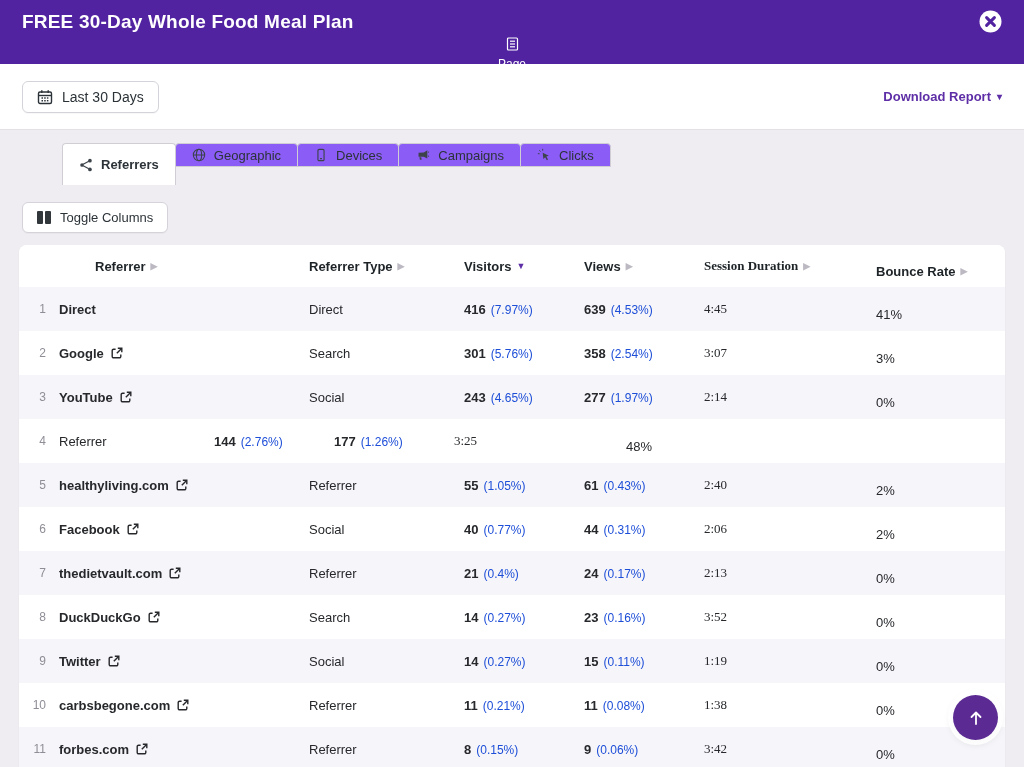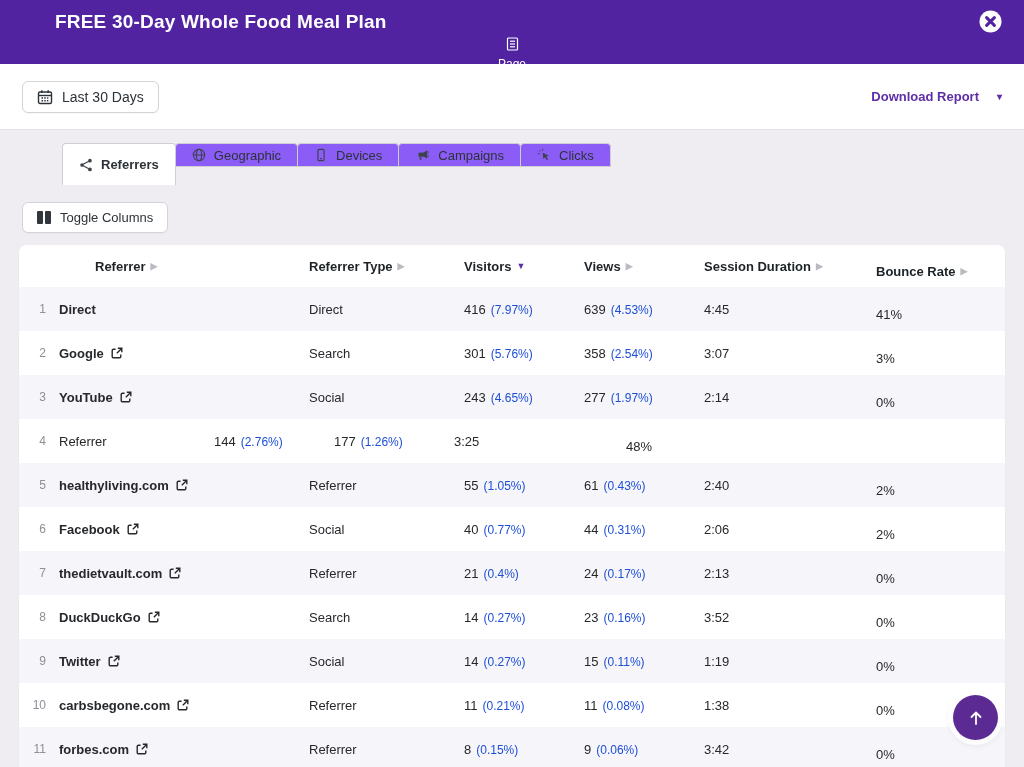--- a/index.html
+++ b/index.html
@@ -6,40 +6,40 @@
   html, body {
     width: 1024px; height: 767px; overflow: hidden;
     font-family: "Liberation Sans", sans-serif;
     background: #efedf2;
   }
   
   .modal-header {
     height: 64px; background: #5123a0; color: #fff;
     padding: 11px 22px 0 22px; position: relative;
   }
-  .modal-title { font-size: 19px; font-weight: 700; letter-spacing: .2px; margin-left: 33px; }
+  .modal-title { font-size: 19px; font-weight: 700; letter-spacing: .2px; }
   .modal-subtitle { display: flex; align-items: center; gap: 6px; margin-top: 4px; font-size: 12px; flex-direction: column; }
   .close-btn {
     position: absolute; top: 10px; right: 22px; width: 23px; height: 23px;
     border: none; background: transparent; cursor: pointer; padding: 0;
   }
   
   .toolbar {
     height: 66px; background: #fff; border-bottom: 1px solid #e3e1e6;
     display: flex; align-items: center; justify-content: space-between;
     padding: 8px 22px;
   }
   .date-btn {
     display: flex; align-items: center; gap: 9px;
     background: #fff; border: 1px solid #d5d3d9; border-radius: 6px;
     padding: 7px 14px; font-size: 14px; color: #2c3338; cursor: pointer;
     font-family: inherit; box-shadow: 0 1px 1px rgba(0,0,0,.03);
   }
   .download-link {
-    display: flex; align-items: center; gap: 18px;
+    display: flex; align-items: center; gap: 6px;
     color: #5d2ea6; font-size: 13px; font-weight: 600; cursor: pointer;
     background: none; border: none; font-family: inherit;
   }
   .chevron-down { font-size: 10px; line-height: 1; }
   
   .tabs {
     display: flex; align-items: flex-start;
     padding: 13px 0 0 22px; height: 55px; margin-left: 40px;
   }
   .tab {
@@ -79,25 +79,25 @@
     font-size: 13px; color: #1d2327; padding: 0;
   }
   .sort-arrow { font-size: 9px; color: #bcb9c2; line-height: 1; }
   .sort-arrow.sorted { color: #5d2ea6; }
   .td, .th-wrap { flex-shrink: 0; }
   .col-num      { width: 40px;  text-align: right; padding-right: 13px; color: #8f8d96; font-size: 12px; }
   .col-referrer { width: 250px; font-weight: 700; display: flex; align-items: center; gap: 7px; }
   .col-type     { width: 155px; }
   .col-visitors { width: 120px; }
   .col-views    { width: 120px; }
-  .col-session  { width: 172px; }
+  .col-session  { width: 172px; font-family: Liberation Serif, serif; }
   .col-bounce   { width: 129px; margin-top: 10px; }
   .th-wrap { display: flex; align-items: center; }
   .th-wrap.col-referrer { padding-left: 36px; font-weight: 400; }
-  .metric-num { font-weight: 400; }
+  .metric-num { font-weight: 700; }
   .metric-pct { color: #1d4ed8; font-size: 12px; margin-left: 5px; }
   .tr.odd  { background: #f6f5f9; }
   .tr.even { background: #ffffff; }
   .ref-name { cursor: pointer; }
   .ext-icon { color: #26282b; flex-shrink: 0; cursor: pointer; }
   
   .fab {
     position: fixed; right: 26px; bottom: 27px;
     width: 45px; height: 45px; border-radius: 50%;
     background: #5b2b93; border: none; cursor: pointer;

